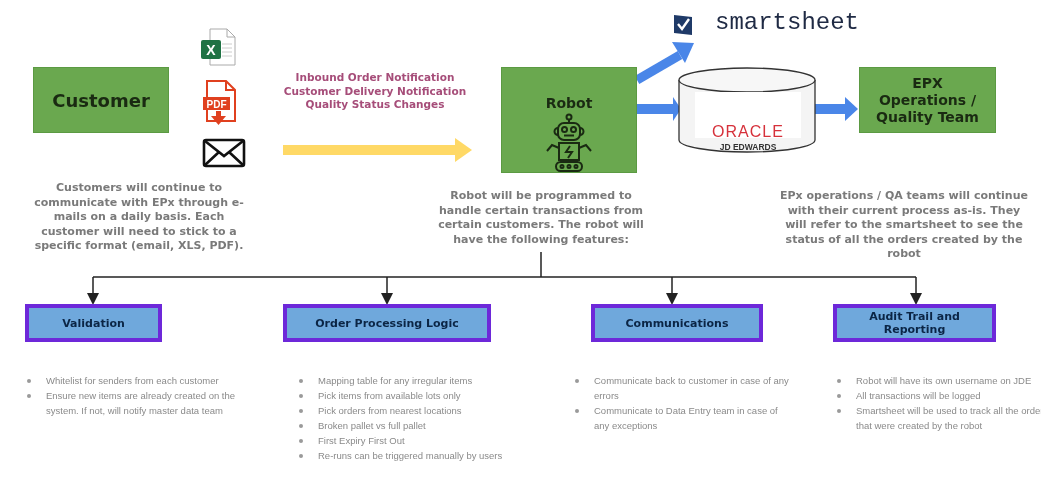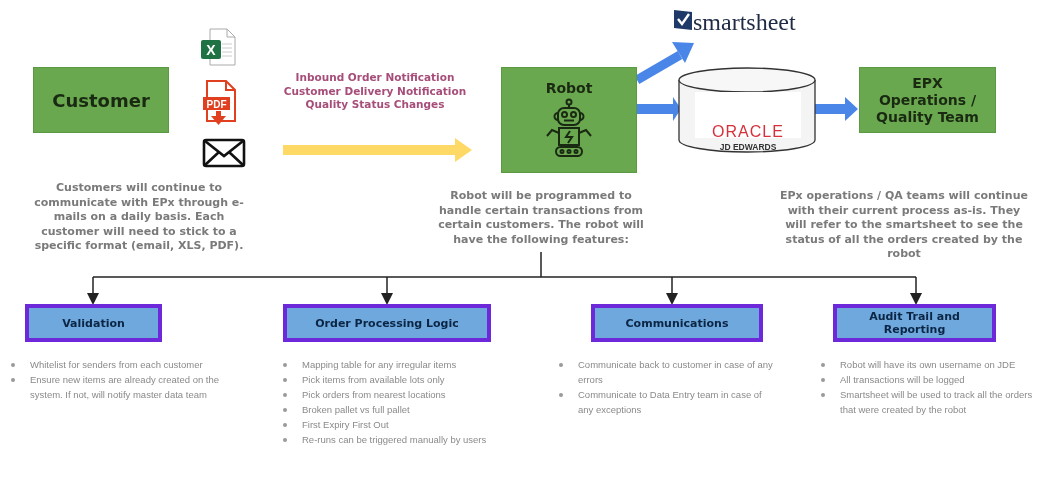--- a/index.html
+++ b/index.html
@@ -7,28 +7,28 @@
          font-family: "DejaVu Sans", sans-serif; }
   .abs { position: absolute; }
   .green-box { position: absolute; background: #6aa84f; border: 1px solid #5b9a42;
                display: flex; align-items: center; justify-content: center; text-align: center;
                color: #1a2a12; font-weight: bold; box-sizing: border-box; }
   .blue-box { position: absolute; background: #6fa8dc; border: 4px solid #6d28d9;
               display: flex; align-items: center; justify-content: center; text-align: center;
               color: #0b2545; font-weight: bold; font-size: 11px; box-sizing: border-box; }
   .desc { position: absolute; text-align: center; color: #7a7a7a; font-size: 11px; line-height: 14.5px; font-weight: bold; }
   .notif { position: absolute; text-align: center; color: #a64d79; font-size: 10.5px; line-height: 13.5px; font-weight: bold; }
-  ul.bullets { position: absolute; margin: 0; padding: 0 0 0 28px; list-style: none;
+  ul.bullets { position: absolute; margin: 16px; padding: 0 0 0 28px; list-style: none;
                color: #8a8a8a; font-size: 9.5px; line-height: 15px; font-family: "Liberation Sans", sans-serif; }
   ul.bullets li { position: relative; }
   ul.bullets li::before { content: ""; position: absolute; left: -19px; top: 6px; width: 4px; height: 4px;
                           border-radius: 50%; background: #9a9a9a; }
   svg.overlay { position: absolute; left: 0; top: 0; }
-  .smartsheet { position: absolute; display: flex; align-items: flex-start; gap: 0;
-                color: #1f2a44; font-size: 24px; font-family: Liberation Serif, serif; }
+  .smartsheet { position: absolute; display: flex; align-items: flex-end; gap: 22px;
+                color: #1f2a44; font-size: 24px; font-family: Liberation Mono, monospace; }
   .oracle-label { position: absolute; background: #fff; display: flex; flex-direction: column;
                   align-items: center; justify-content: center; }
   .oracle-word { color: #d6313b; font-size: 16px; letter-spacing: 1px; font-family: "Liberation Sans", sans-serif; margin-top: 44px; }
   .jde-word { color: #333; font-size: 8.5px; font-weight: bold; font-family: "Liberation Sans", sans-serif; margin-top: 1px; }
 </style>
 </head>
 <body>
 
 <svg class="overlay" width="1041" height="478">
   <defs>
@@ -105,21 +105,21 @@
     <path d="M3,27 L17,14 M41,27 L27,14" fill="none" stroke="#111" stroke-width="2.6"></path>
   </svg>
 </div>
 
 <div class="notif" style="left:277px;top:71px;width:196px;">
   <div>Inbound Order Notification</div>
   <div>Customer Delivery Notification</div>
   <div>Quality Status Changes</div>
 </div>
 
-<div class="green-box" style="left:501px;top:67px;width:136px;height:106px;flex-direction:column;justify-content:flex-start;padding-top:12px;">
+<div class="green-box" style="left:501px;top:67px;width:136px;height:106px;flex-direction:column;justify-content:flex-start;padding-top:27px;">
   <span style="font-size:14px;">Robot</span>
   <svg width="60" height="62" style="margin-top:2px;">
     <g fill="none" stroke="#1a2a12" stroke-width="2">
       <circle cx="30" cy="4" r="2.5"></circle>
       <line x1="30" y1="6.5" x2="30" y2="10"></line>
       <rect x="19" y="10" width="22" height="17" rx="6"></rect>
       <path d="M19,15 a3,3 0 0 0 0,7 M41,15 a3,3 0 0 1 0,7"></path>
       <circle cx="25.5" cy="16.5" r="2.5"></circle>
         <circle cx="34.5" cy="16.5" r="2.5"></circle>
       <line x1="25" y1="22.5" x2="35" y2="22.5"></line>

